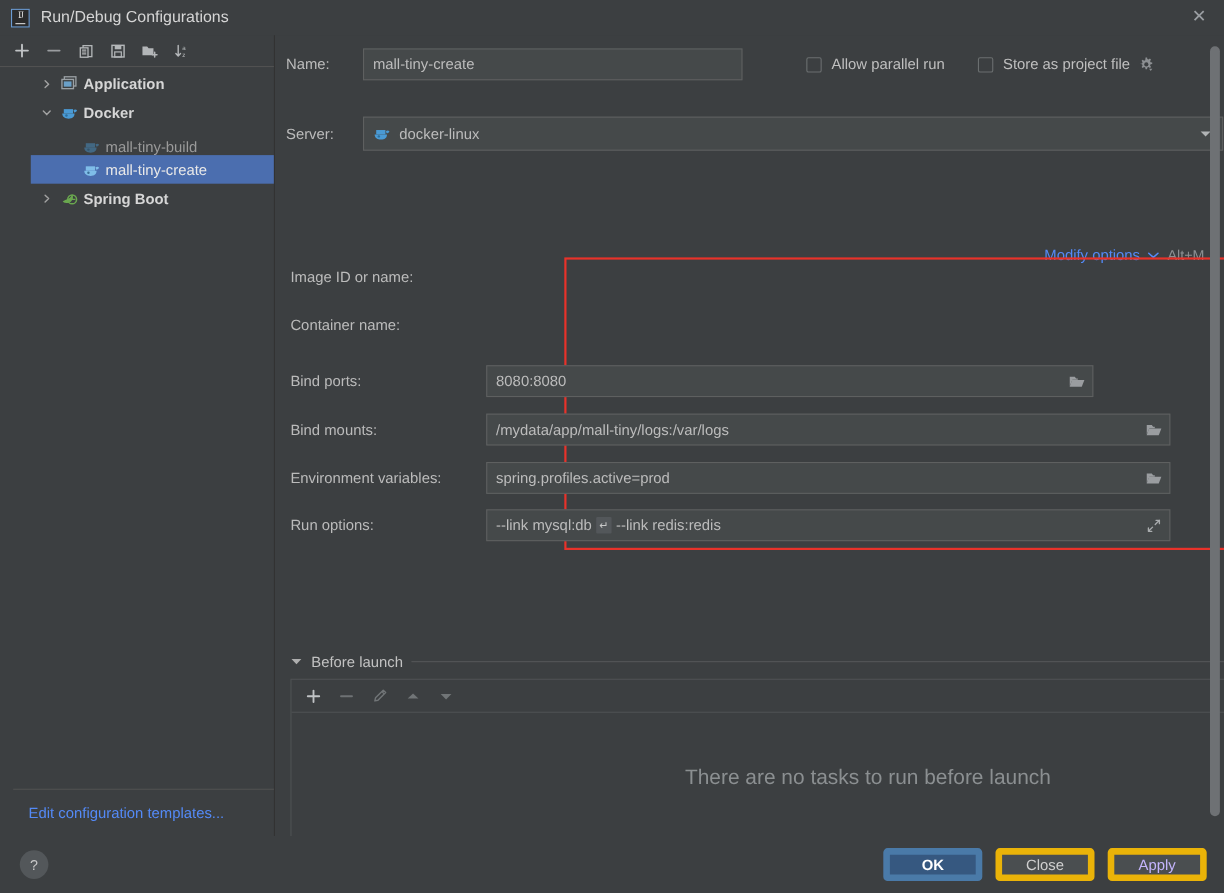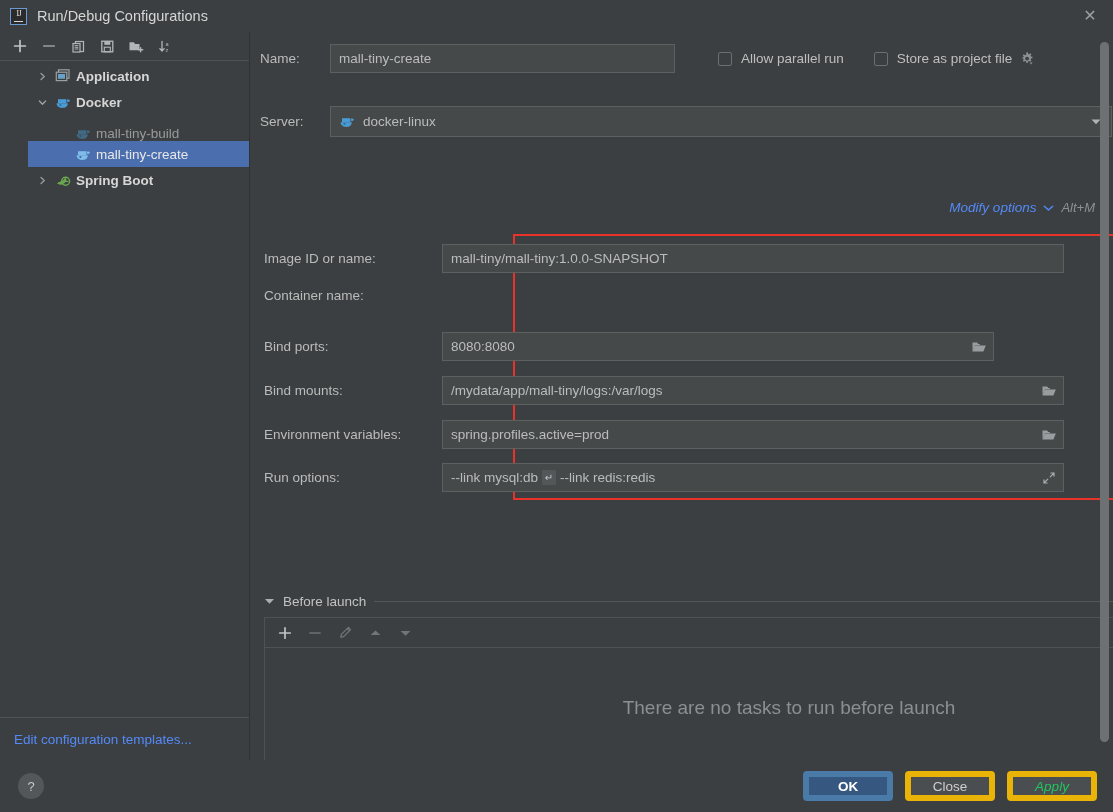--- a/index.html
+++ b/index.html
@@ -29,21 +29,21 @@
   .tb-btn { width: 28px; height: 26px; display: flex; align-items: center; justify-content: center; cursor: default; }
   .tb-btn svg { display: block; }
   .tree { flex: 1 1 auto; overflow: hidden; padding-top: 2px; padding-left: 28px; }
   .tnode { height: 26px; display: flex; align-items: center; font-size: 13.5px; cursor: default; white-space: nowrap; }
   .tnode.root { color: #d6d6d6; font-weight: bold; padding-left: 4px; }
   .tnode.child { color: #b0b0b0; padding-left: 44px; }
   .tnode.child.dim { color: #9a9a9a; align-items: flex-end; }
   .tnode.selected { background: #4b6eaf; color: #e8e8e8; }
   .twisty { width: 20px; flex: 0 0 20px; display: flex; align-items: center; justify-content: center; color: #a2a2a2; }
   .tico { width: 22px; flex: 0 0 22px; display: flex; align-items: center; justify-content: center; margin-right: 2px; }
-  .left-bottom { height: 43px; display: flex; align-items: center; padding-left: 14px; border-top: 1px solid #515151; }
+  .left-bottom { height: 43px; display: flex; align-items: center; padding-left: 14px; border-top: 1px solid #515151; margin-left: 12px; }
   .link { color: #548af7; font-size: 13.5px; cursor: default; }
 
   
   .right { flex: 1 1 auto; position: relative; display: flex; flex-direction: column; min-width: 0; background: #3c3f41; }
   .right-scroll { position: relative; flex: 1 1 auto; overflow: hidden; padding: 0 0 0 0; }
   .vscroll { position: absolute; right: 4px; top: 10px; width: 9px; height: 700px; background: #6e7174; border-radius: 5px; cursor: default; }
 
   
   .row { display: flex; align-items: center; }
   .lbl { font-size: 13.5px; color: #bbbbbb; }
@@ -70,21 +70,21 @@
   .bl-toolbar { height: 30px; border-bottom: 1px solid #4f5254; display: flex; align-items: center; padding-left: 6px; gap: 2px; }
   .bl-body { flex: 1 1 auto; display: flex; align-items: center; justify-content: center; }
   .bl-empty { color: #8b8f91; font-size: 19px; }
 
   
   .footer { height: 52px; flex: 0 0 52px; display: flex; align-items: center; padding: 0 16px 0 18px; gap: 0; }
   .help-btn { width: 26px; height: 26px; border-radius: 50%; background: #53575a; color: #c9c9c9; display: flex; align-items: center; justify-content: center; font-size: 13px; cursor: default; }
   .footer-spacer { flex: 1 1 auto; }
   .btn { height: 30px; min-width: 90px; padding: 0 16px; border-radius: 4px; font-size: 13.5px; display: flex; align-items: center; justify-content: center; cursor: default; border: 6px solid #eab308; background: #4a4e50; color: #cfcfcf; margin-left: 12px; }
   .btn.primary { background: #365880; border-color: #4a7aa8; color: #ffffff; font-weight: bold; }
-  .btn.disabled { color: #22c55e; font-style: italic; }
+  .btn.disabled { color: #c4b5fd; }
 
   .kbd { font-size: 13px; color: #8d9093; }
   .retmark { display: inline-flex; align-items: center; justify-content: center; width: 14px; height: 15px; background: #53575a; color: #c8c8c8; font-size: 10px; margin: 0 4px; border-radius: 1px; vertical-align: middle; }
 </style>
 </head>
 <body>
 
 <div class="dialog">
 
   <div class="titlebar">
@@ -221,21 +221,21 @@
 
     <div class="right">
       <div class="right-scroll">
 
         <div class="row" style="position:absolute; left:10px; top:12px; width:1050px;">
           <span class="lbl" style="width:60px;">Name:</span>
           <div class="field" style="width:345px; margin-left:10px;">
             <span>mall-tiny-create</span>
           </div>
 
-          <div class="cbrow" style="margin-left:43px;">
+          <div class="cbrow" style="margin-left:58px;">
             <span class="cbox"></span>
             <span class="cblabel">Allow parallel run</span>
           </div>
 
           <div class="cbrow" style="margin-left:30px;">
             <span class="cbox"></span>
             <span class="cblabel">Store as project file</span>
           </div>
           <span style="margin-left:7px; display:flex; align-items:center;">
             <svg width="16" height="16" viewBox="0 0 16 16">
@@ -262,37 +262,34 @@
             </div>
             <span class="inlinebtn" style="right:2px; top:2px; height:27px;">
               <svg width="12" height="9" viewBox="0 0 12 9">
                   <path d="M1.5 2.5h9L6 7.2z" fill="#b0b3b5"></path>
                 </svg>
             </span>
           </div>
 
         </div>
 
-        <div class="row" style="position:absolute; right:18px; top:168px; align-items:center; gap:7px;font-style:italic;">
+        <div class="row" style="position:absolute; right:18px; top:192px; align-items:center; gap:7px;">
           <span class="link">Modify options</span>
           <span style="display:flex; align-items:center;">
             <svg width="11" height="8" viewBox="0 0 11 8">
                 <path d="M1.3 2.2L5.5 6 9.7 2.2" stroke="#548af7" stroke-width="1.4" fill="none" stroke-linecap="round" stroke-linejoin="round"></path>
               </svg>
           </span>
           <span class="kbd">Alt+M</span>
         </div>
 
         <div class="redbox" style="left:263px; top:202px; width:818px; height:266px;"></div>
 
         <div class="row" style="position:absolute; left:14px; top:212px; width:1050px;">
           <span class="lbl" style="width:178px;">Image ID or name:</span>
-          <div class="field" style="width:622px;">
-            <span>mall-tiny/mall-tiny:1.0.0-SNAPSHOT</span>
-          </div>
         </div>
 
         <div class="row" style="position:absolute; left:14px; top:256px; width:1050px;">
           <span class="lbl" style="width:178px;">Container name:</span>
         </div>
 
         <div class="row" style="position:absolute; left:14px; top:300px; width:1050px;">
           <span class="lbl" style="width:178px;">Bind ports:</span>
           <div class="fieldwrap">
             <div class="field" style="width:552px; padding-right:32px;">

